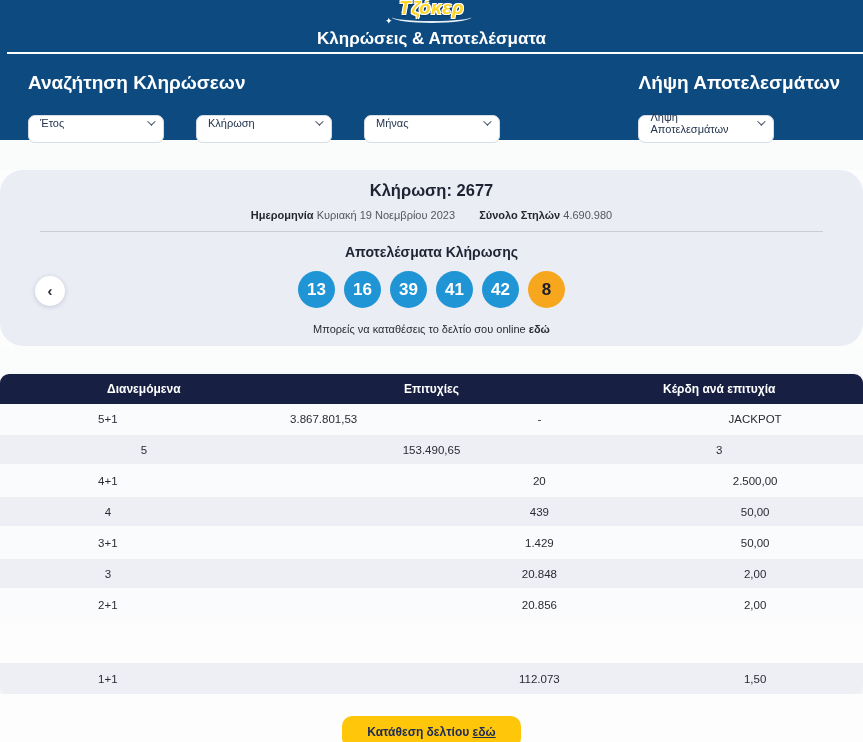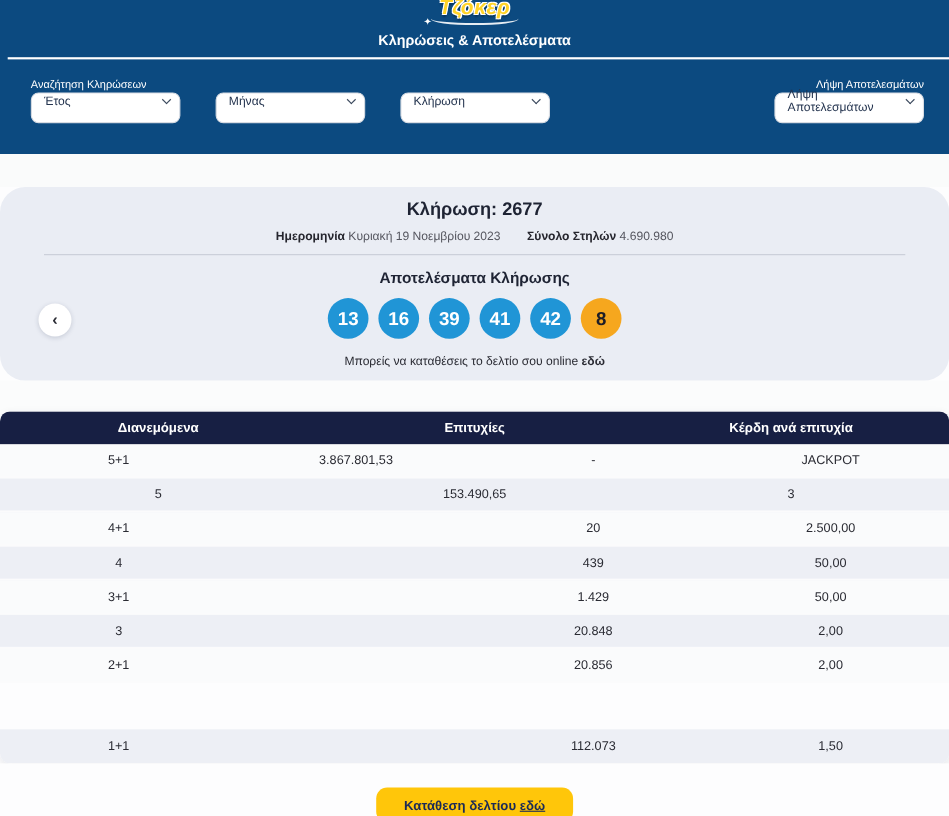--- a/index.html
+++ b/index.html
@@ -27,34 +27,34 @@
     position:absolute; left:-2px; right:-2px; bottom:0; height:12px;
     border-bottom:2px solid rgba(255,255,255,.9);
     border-radius:50%;
   }
   .logo .star {
     position:absolute; left:-8px; bottom:-3px;
     font-style:normal; font-size:9px; color:#fff; text-shadow:none;
   }
   .header-subtitle {
     position:absolute; top:29px; width:100%;
-    text-align:center; color:#fff; font-weight:bold; font-size:13px;
+    text-align:center; color:#fff; font-weight:bold; font-size:17px;
   }
   .header-line {
     position:absolute; top:52px; left:7px; right:0; height:2px; background:#fff;
   }
 
   
   .search-area {
     position:absolute; top:72px; left:0; right:0;
     display:flex; justify-content:space-between;
     padding:0 23px 0 28px;
   }
   .search-label {
-    color:#fff; font-weight:normal; font-size:10px; margin-bottom:1px;
+    color:#fff; font-weight:bold; font-size:19px; margin-bottom:21px;
   }
   .search-right .search-label { text-align:right; }
   .select-row { display:flex; gap:32px; }
   .select {
     width:136px; height:28px;
     background:#fff; border:1px solid #d8dce3; border-radius:7px;
     display:flex; align-items:center; justify-content:space-between;
     padding:0 10px 12px 11px;
     font-size:11px; color:#24344f; cursor:pointer;
   }
@@ -157,25 +157,25 @@
 
   <div class="search-area">
     <div class="search-left">
       <div class="search-label">Αναζήτηση Κληρώσεων</div>
       <div class="select-row">
         <div class="select">
           <span>Έτος</span>
           <span class="chev"></span>
         </div>
         <div class="select">
-          <span>Μήνας</span>
+          <span>Κλήρωση</span>
           <span class="chev"></span>
         </div>
         <div class="select">
-          <span>Κλήρωση</span>
+          <span>Μήνας</span>
           <span class="chev"></span>
         </div>
       </div>
     </div>
     <div class="search-right">
       <div class="search-label">Λήψη Αποτελεσμάτων</div>
       <div class="select">
         <span>Λήψη Αποτελεσμάτων</span>
         <span class="chev"></span>
       </div>

